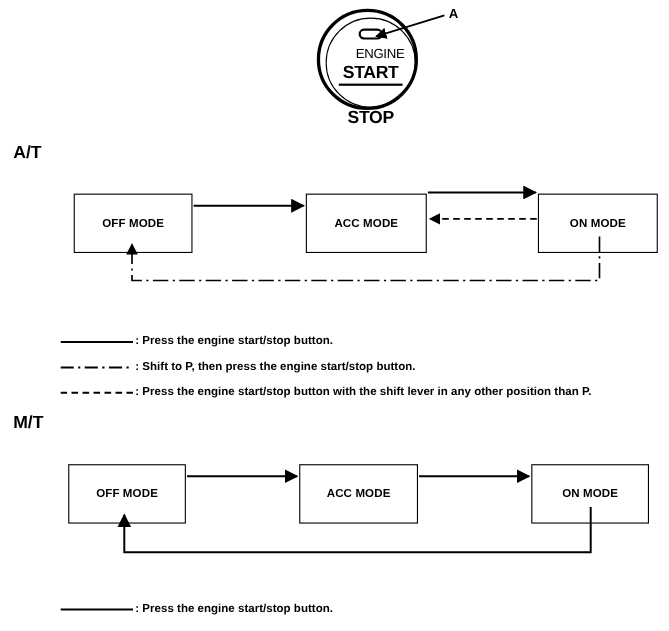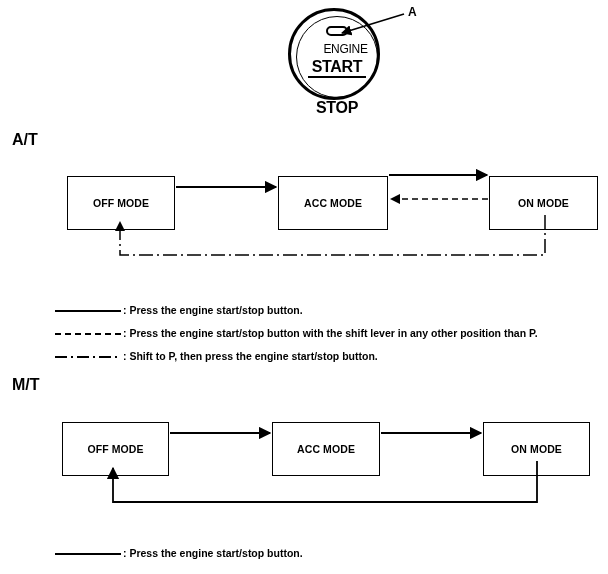--- a/index.html
+++ b/index.html
@@ -251,32 +251,32 @@
 
     <div class="legend-row">
       <svg class="legend-sample" viewBox="0 0 66 4" preserveAspectRatio="none">
         <line x1="0" y1="2" x2="66" y2="2" stroke="#000" stroke-width="1.8"></line>
       </svg>
       <span class="legend-text">: Press the engine start/stop button.</span>
     </div>
 
     <div class="legend-row">
       <svg class="legend-sample" viewBox="0 0 66 4" preserveAspectRatio="none">
+        <line x1="0" y1="2" x2="66" y2="2" stroke="#000" stroke-width="1.8" stroke-dasharray="12 4 2 4"></line>
+      </svg>
+      <span class="legend-text">: Shift to P, then press the engine start/stop button.</span>
+    </div>
+
+    <div class="legend-row">
+      <svg class="legend-sample" viewBox="0 0 66 4" preserveAspectRatio="none">
         <line x1="0" y1="2" x2="66" y2="2" stroke="#000" stroke-width="1.8" stroke-dasharray="6 4"></line>
       </svg>
       <span class="legend-text">: Press the engine start/stop button with the shift lever in any other position than P.</span>
     </div>
 
-    <div class="legend-row">
-      <svg class="legend-sample" viewBox="0 0 66 4" preserveAspectRatio="none">
-        <line x1="0" y1="2" x2="66" y2="2" stroke="#000" stroke-width="1.8" stroke-dasharray="12 4 2 4"></line>
-      </svg>
-      <span class="legend-text">: Shift to P, then press the engine start/stop button.</span>
-    </div>
-
   </div>
 
   <div class="legend-block" id="legend-mt">
     <div class="legend-row">
       <svg class="legend-sample" viewBox="0 0 66 4" preserveAspectRatio="none">
         <line x1="0" y1="2" x2="66" y2="2" stroke="#000" stroke-width="1.8"></line>
       </svg>
       <span class="legend-text">: Press the engine start/stop button.</span>
     </div>
   </div>

